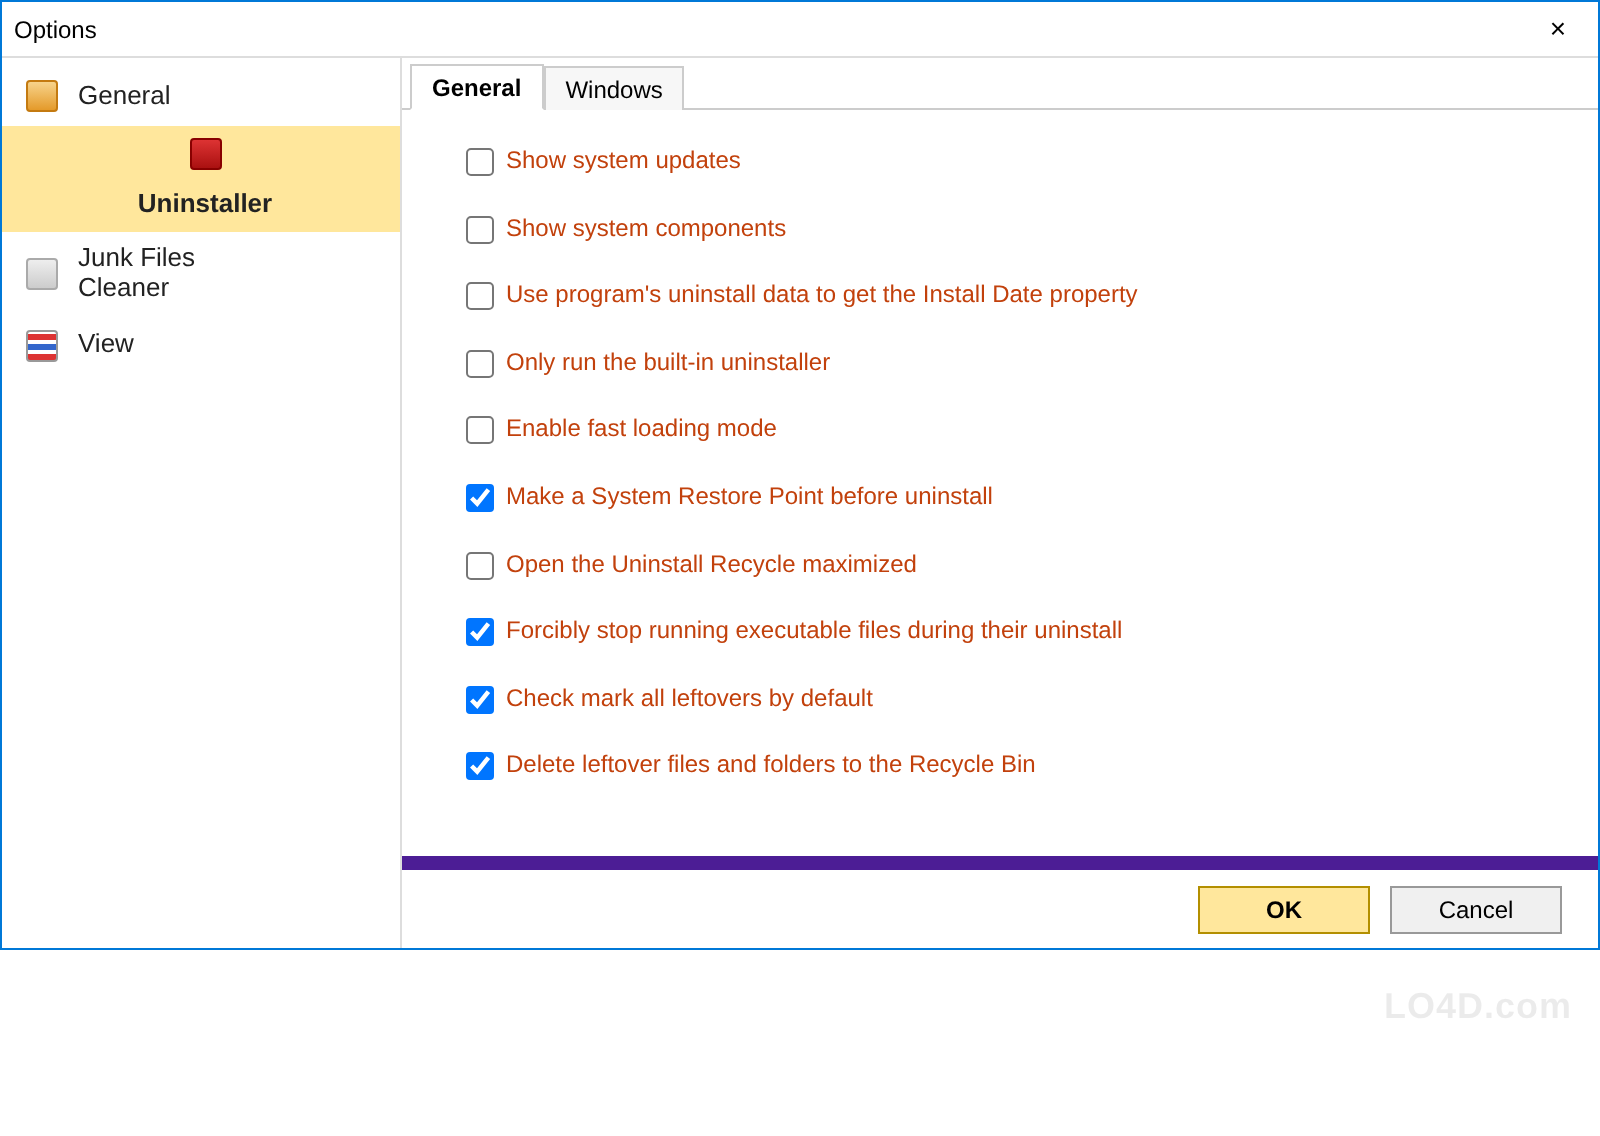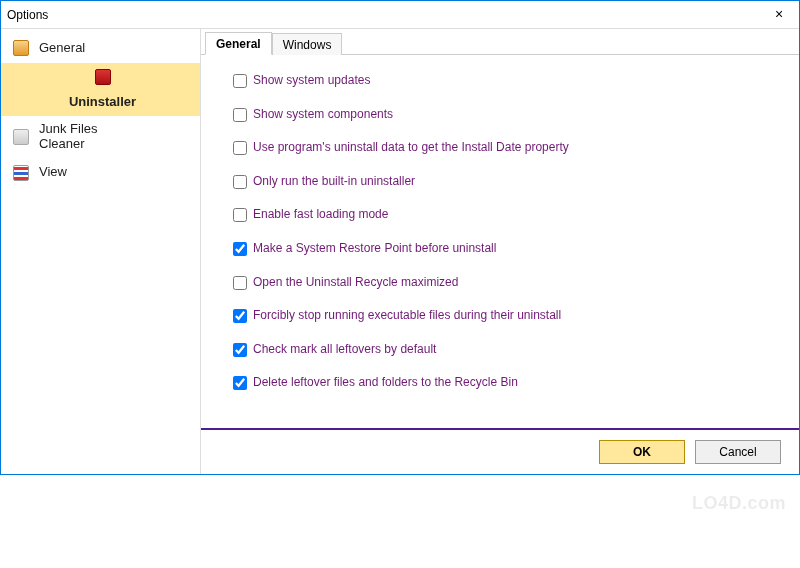--- a/index.html
+++ b/index.html
@@ -129,32 +129,32 @@
   }
   .check-row input[type="checkbox"] {
     width: 14px;
     height: 14px;
     margin: 1px 2px 0 0;
     flex-shrink: 0;
     cursor: pointer;
   }
   .check-row .lbl {
     font-size: 12px;
-    color: #701a75;
+    color: #c2410c;
     line-height: 1.3;
   }
   .check-block { margin-bottom: 16px; }
   .footer {
     height: 46px;
     display: flex;
     align-items: center;
     justify-content: flex-end;
     padding: 0 18px;
     gap: 10px;
-    border-top: 2px solid #4c1d95;
+    border-top: 7px solid #4c1d95;
   }
   .btn {
     min-width: 86px;
     height: 24px;
     border: 1px solid #999;
     background: #f0f0f0;
     font-size: 12px;
     cursor: pointer;
     display: inline-flex;
     align-items: center;

